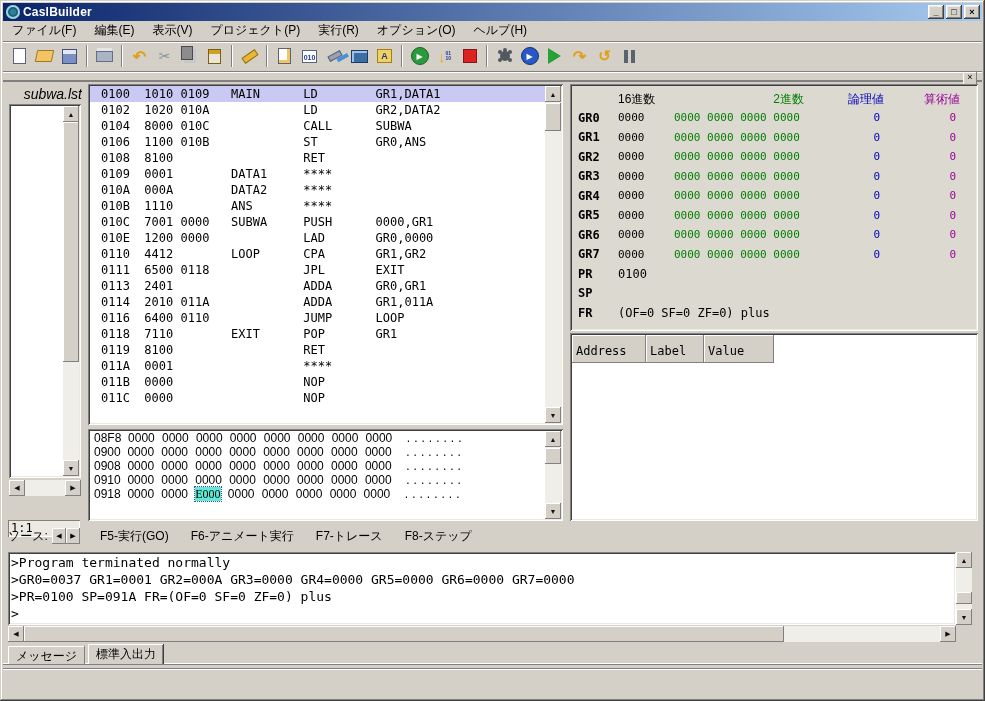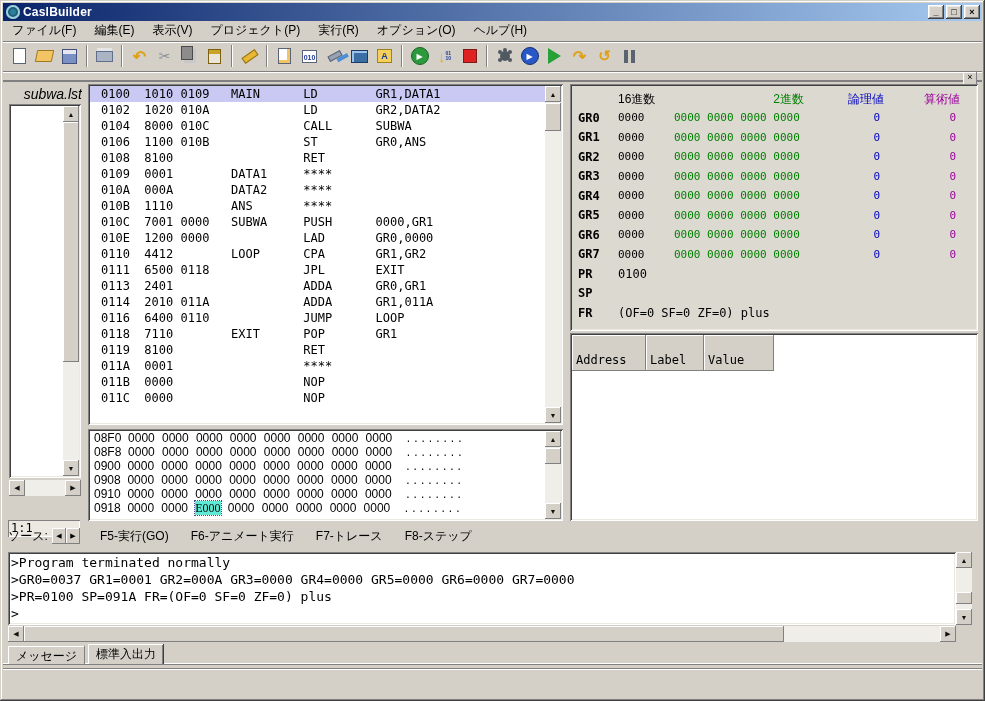--- a/index.html
+++ b/index.html
@@ -111,21 +111,21 @@
   .rari { color:var(--arith-purple,#990099); text-align:right; padding-right:14px; }
   .hdr .h-hex { text-align:left; color:#000; }
   .hdr .h-bin { text-align:right; color:var(--binary-green,#007f00); }
   .hdr .h-log { text-align:right; padding-right:2px; color:var(--logical-blue,#0000bb); }
   .hdr .h-ari { text-align:right; padding-right:10px; color:var(--arith-purple,#990099); }
   .rval { grid-column:2/6; font-size:12px; }
 
   
   .watchpanel { position:absolute; left:570px; top:333px; width:408px; height:188px; }
   .watchhdr { position:absolute; left:2px; top:2px; right:2px; height:17px; display:flex; background:#fff; }
-  .wcol { height:28px; font-family:"DejaVu Sans Mono",monospace; font-size:12px; padding:18px 4px; }
+  .wcol { height:28px; font-family:"DejaVu Sans Mono",monospace; font-size:12px; padding:9px 4px; }
 
   
   .srcbox { position:absolute; left:8px; top:527px; width:76px; height:18px; display:flex; align-items:center; }
   .srcbox .srclabel { font-size:12px; white-space:nowrap; overflow:hidden; width:44px; }
   .spinbtn { width:14px; height:16px; font-size:7px; display:flex; align-items:center; justify-content:center; }
   .fkeys { position:absolute; left:100px; top:527px; height:18px; display:flex; align-items:center; gap:22px; font-size:12px; white-space:nowrap; }
 
   
   .console { position:absolute; left:8px; top:552px; width:948px; height:73px; overflow:hidden; }
   .console-inner { position:absolute; left:3px; top:2px; right:3px; bottom:2px; overflow:hidden; }
@@ -285,21 +285,20 @@
     </div>
 <div class="sb" style="right: 2px; top: 2px; width: 16px; height: 337px; position: absolute;">
       <div class="sbtn raised-thin" style="left: 0px; top: 0px;">▲</div>
       <div class="sbtn raised-thin" style="left: 0px; bottom: 0px;">▼</div>
       <div class="sthumb raised-thin" style="left: 0px; top: 17px; width: 16px; height: 28px;"></div>
     </div>
   </div>
 
 <div class="mempanel sunken">
   <div class="membody" id="membody">
-      <div class="mem-row"><span>08F0  </span><span class="mword">0000</span> <span class="mword">0000</span> <span class="mword">0000</span> <span class="mword">0000</span> <span class="mword">0000</span> <span class="mword">0000</span> <span class="mword">0000</span> <span class="mword">0000</span> <span class="mascii"> ........</span></div>
       <div class="mem-row"><span>08F8  </span><span class="mword">0000</span> <span class="mword">0000</span> <span class="mword">0000</span> <span class="mword">0000</span> <span class="mword">0000</span> <span class="mword">0000</span> <span class="mword">0000</span> <span class="mword">0000</span> <span class="mascii"> ........</span></div>
       <div class="mem-row"><span>0900  </span><span class="mword">0000</span> <span class="mword">0000</span> <span class="mword">0000</span> <span class="mword">0000</span> <span class="mword">0000</span> <span class="mword">0000</span> <span class="mword">0000</span> <span class="mword">0000</span> <span class="mascii"> ........</span></div>
       <div class="mem-row"><span>0908  </span><span class="mword">0000</span> <span class="mword">0000</span> <span class="mword">0000</span> <span class="mword">0000</span> <span class="mword">0000</span> <span class="mword">0000</span> <span class="mword">0000</span> <span class="mword">0000</span> <span class="mascii"> ........</span></div>
       <div class="mem-row"><span>0910  </span><span class="mword">0000</span> <span class="mword">0000</span> <span class="mword">0000</span> <span class="mword">0000</span> <span class="mword">0000</span> <span class="mword">0000</span> <span class="mword">0000</span> <span class="mword">0000</span> <span class="mascii"> ........</span></div>
       <div class="mem-row"><span>0918  </span><span class="mword">0000</span> <span class="mword">0000</span> <span class="mword sel">E000</span> <span class="mword">0000</span> <span class="mword">0000</span> <span class="mword">0000</span> <span class="mword">0000</span> <span class="mword">0000</span> <span class="mascii"> ........</span></div>
     </div>
 <div class="sb" style="right: 2px; top: 2px; width: 16px; height: 88px; position: absolute;">
       <div class="sbtn raised-thin" style="left: 0px; top: 0px;">▲</div>
       <div class="sbtn raised-thin" style="left: 0px; bottom: 0px;">▼</div>
       <div class="sthumb raised-thin" style="left: 0px; top: 17px; width: 16px; height: 16px;"></div>

